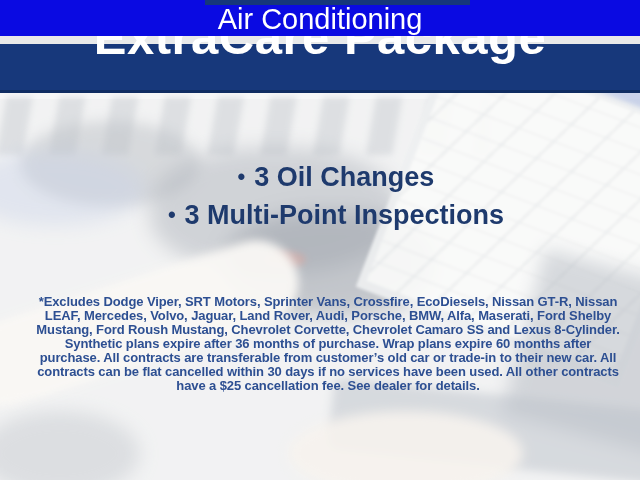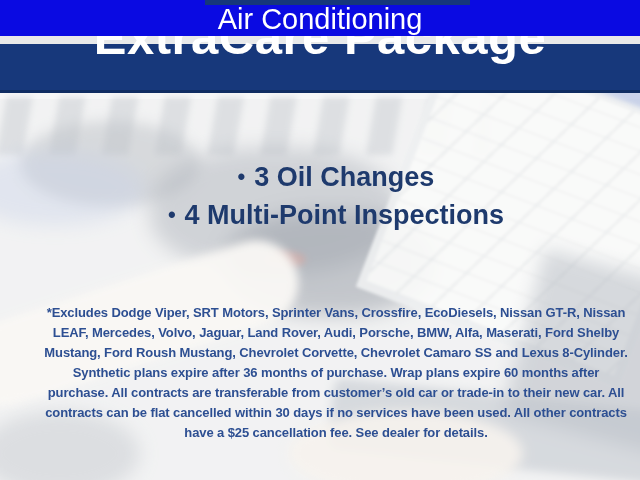--- a/index.html
+++ b/index.html
@@ -51,23 +51,23 @@
   
   .banner{position:absolute;left:0;top:0;width:640px;height:36px;z-index:4;
     background:#0a0ae2;display:flex;align-items:center;justify-content:center;}
   .banner-title{color:#ffffff;font-size:29px;font-weight:400;padding-top:2px;}
   .top-strip{position:absolute;left:205px;top:0;width:265px;height:5px;z-index:5;background:#16377b;}
   
   .benefits{position:absolute;left:0;top:142px;width:640px;z-index:2;
     margin:16px;padding:0;list-style:none;text-align:center;
     color:#1e3a6d;font-weight:bold;font-size:27px;line-height:37px;}
   .benefits .bullet{font-size:22px;vertical-align:2px;margin-right:9px;}
-  .disclaimer{position:absolute;left:28px;top:287px;width:584px;z-index:2;margin:16px;
+  .disclaimer{position:absolute;left:28px;top:287px;width:584px;z-index:2;margin:8px;
     text-align:center;color:#2d4f92;font-weight:bold;font-size:13px;
-    line-height:20px;letter-spacing:-0.1px;}
+    line-height:14px;letter-spacing:-0.1px;}
 </style>
 </head>
 <body>
 
 <div class="frame">
 
   <div class="photo">
     <div class="shape ph-toplight"></div>
     <div class="shape ph-vents"></div>
     <div class="shape ph-engine-left"></div>
@@ -89,18 +89,18 @@
     <div class="header-title">ExtraCare Package</div>
   </div>
 
   <div class="banner">
     <span class="banner-title">Air Conditioning</span>
   </div>
   <div class="top-strip"></div>
 
   <ul class="benefits">
     <li><span class="bullet">•</span><span>3 Oil Changes</span></li>
-    <li><span class="bullet">•</span><span>4 Multi-Point Inspections</span></li>
+    <li><span class="bullet">•</span><span>3 Multi-Point Inspections</span></li>
   </ul>
 
   <p class="disclaimer">*Excludes Dodge Viper, SRT Motors, Sprinter Vans, Crossfire, EcoDiesels, Nissan GT-R, Nissan LEAF, Mercedes, Volvo, Jaguar, Land Rover, Audi, Porsche, BMW, Alfa, Maserati, Ford Shelby Mustang, Ford Roush Mustang, Chevrolet Corvette, Chevrolet Camaro SS and Lexus 8-Cylinder. Synthetic plans expire after 36 months of purchase. Wrap plans expire 60 months after purchase. All contracts are transferable from customer’s old car or trade-in to their new car. All contracts can be flat cancelled within 30 days if no services have been used. All other contracts have a $25 cancellation fee. See dealer for details.</p>
 
 </div>
 
 </body></html>

